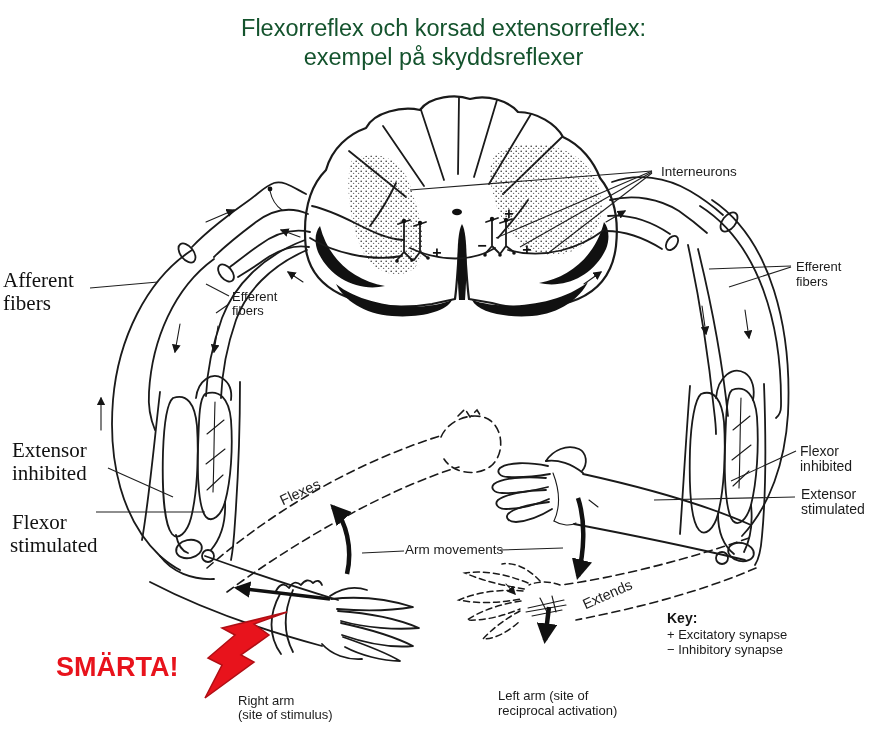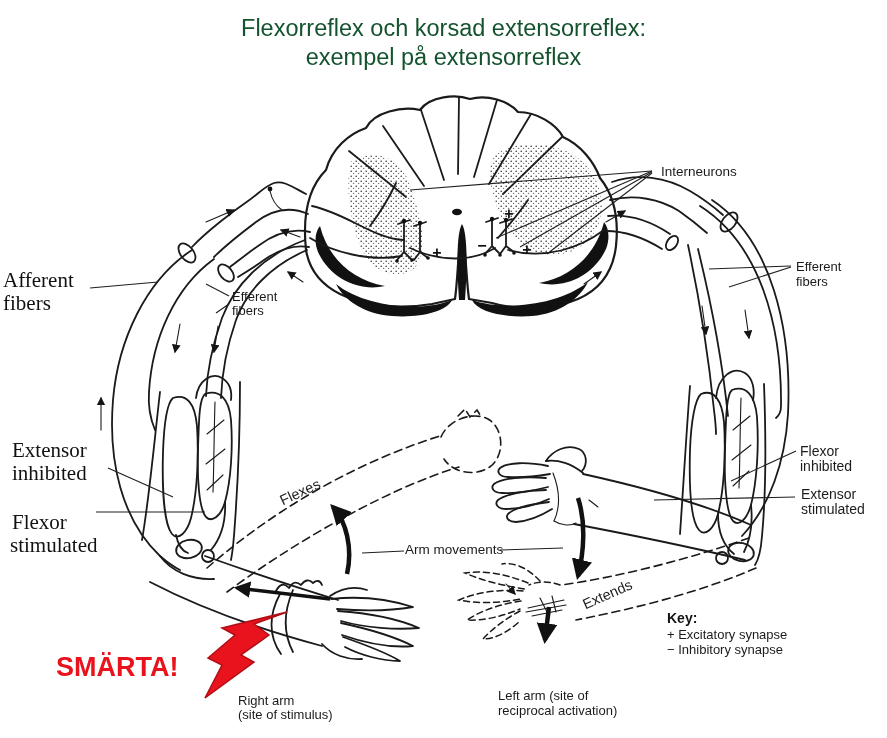--- a/index.html
+++ b/index.html
@@ -25,21 +25,21 @@
   .sign{font-family:"Liberation Sans",sans-serif;font-size:16px;font-weight:bold;fill:#111;}
   .pain{font-family:"Liberation Sans",sans-serif;font-size:27px;font-weight:bold;}
 </style>
 </head>
 <body>
 
 <div class="page">
 
   <div class="title">
     <div>Flexorreflex och korsad extensorreflex:</div>
-    <div>exempel på extensorreflex</div>
+    <div>exempel på skyddsreflexer</div>
   </div>
 
   <svg width="887" height="738" viewBox="0 0 887 738">
     <defs>
       <pattern id="stipple" width="5" height="5" patternUnits="userSpaceOnUse">
         <circle cx="1.2" cy="1.2" r="0.8" fill="#333"></circle>
         <circle cx="3.6" cy="3.4" r="0.7" fill="#333" opacity="0.7"></circle>
       </pattern>
       <pattern id="hatchA" width="4.5" height="4.5" patternUnits="userSpaceOnUse" patternTransform="rotate(68)">
         <rect width="4.5" height="4.5" fill="#fdfdfd"></rect>

